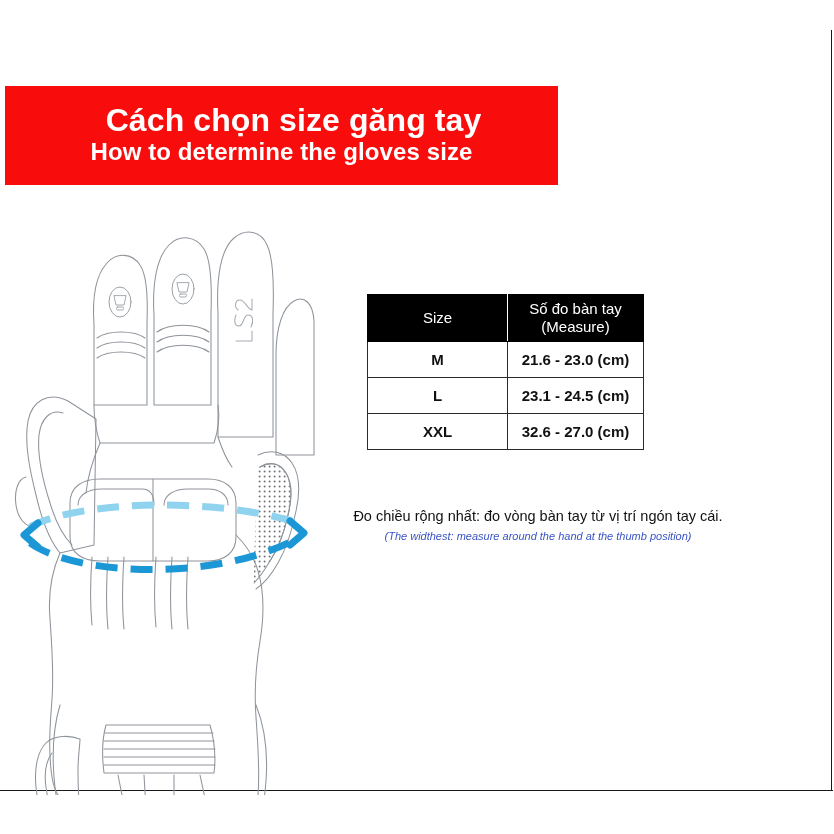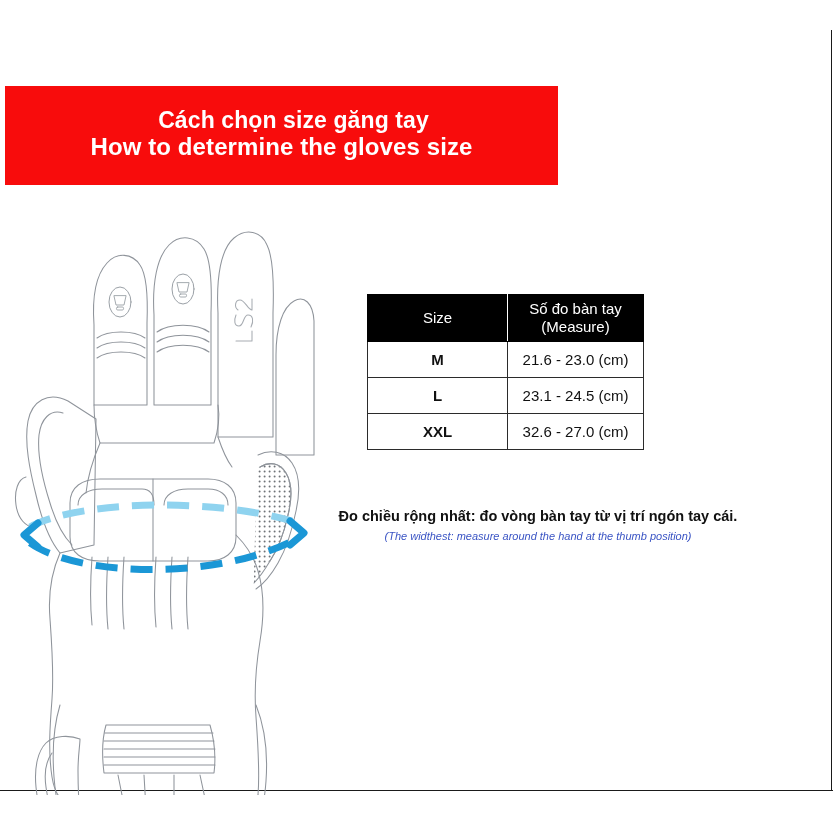--- a/index.html
+++ b/index.html
@@ -53,21 +53,21 @@
     box-sizing: border-box;
     padding-bottom: 2px;
   }
   .banner-line {
     color: #ffffff;
     font-weight: bold;
     letter-spacing: 0.1px;
     white-space: nowrap;
     line-height: 1.12;
   }
-  .banner-line-1 { font-size: 23px; margin-left: 24px; }
+  .banner-line-1 { font-size: 32px; margin-left: 24px; }
   .banner-line-2 { font-size: 24px; }
 
   
   .glove-wrap {
     position: absolute;
     left: 8px;
     top: 205px;
     width: 310px;
     height: 590px;
   }
@@ -92,42 +92,41 @@
   }
   .size-table thead th {
     background: #000000;
     color: #ffffff;
     font-weight: normal;
     height: 46px;
     line-height: 1.18;
     border-color: #000000;
   }
   .size-table thead th.col-size { border-right: 1px solid #ffffff; }
-  .size-table tbody td { height: 35px; background: #ffffff; }
+  .size-table tbody td { height: 35px; background: #ffffff; font-weight: bold; }
   .size-table tbody td.cell-size { font-weight: bold; font-size: 15px; }
   .size-table tbody td.cell-measure { font-size: 15px; }
   .col-size   { width: 139px; }
   .col-measure{ width: 135px; }
   .hdr-l1 { display: block; }
   .hdr-l2 { display: block; }
 
   
   .caption {
     position: absolute;
     left: 268px;
     top: 506px;
     width: 540px;
     text-align: center;
   }
   .caption-vi {
     font-size: 14.5px;
     color: #111111;
     line-height: 1.5;
     white-space: nowrap;
-    font-weight: bold;
   }
   .caption-en {
     font-size: 11px;
     color: #3a54c4;
     font-style: italic;
     line-height: 1.5;
     white-space: nowrap;
   }
 </style>
 </head>

